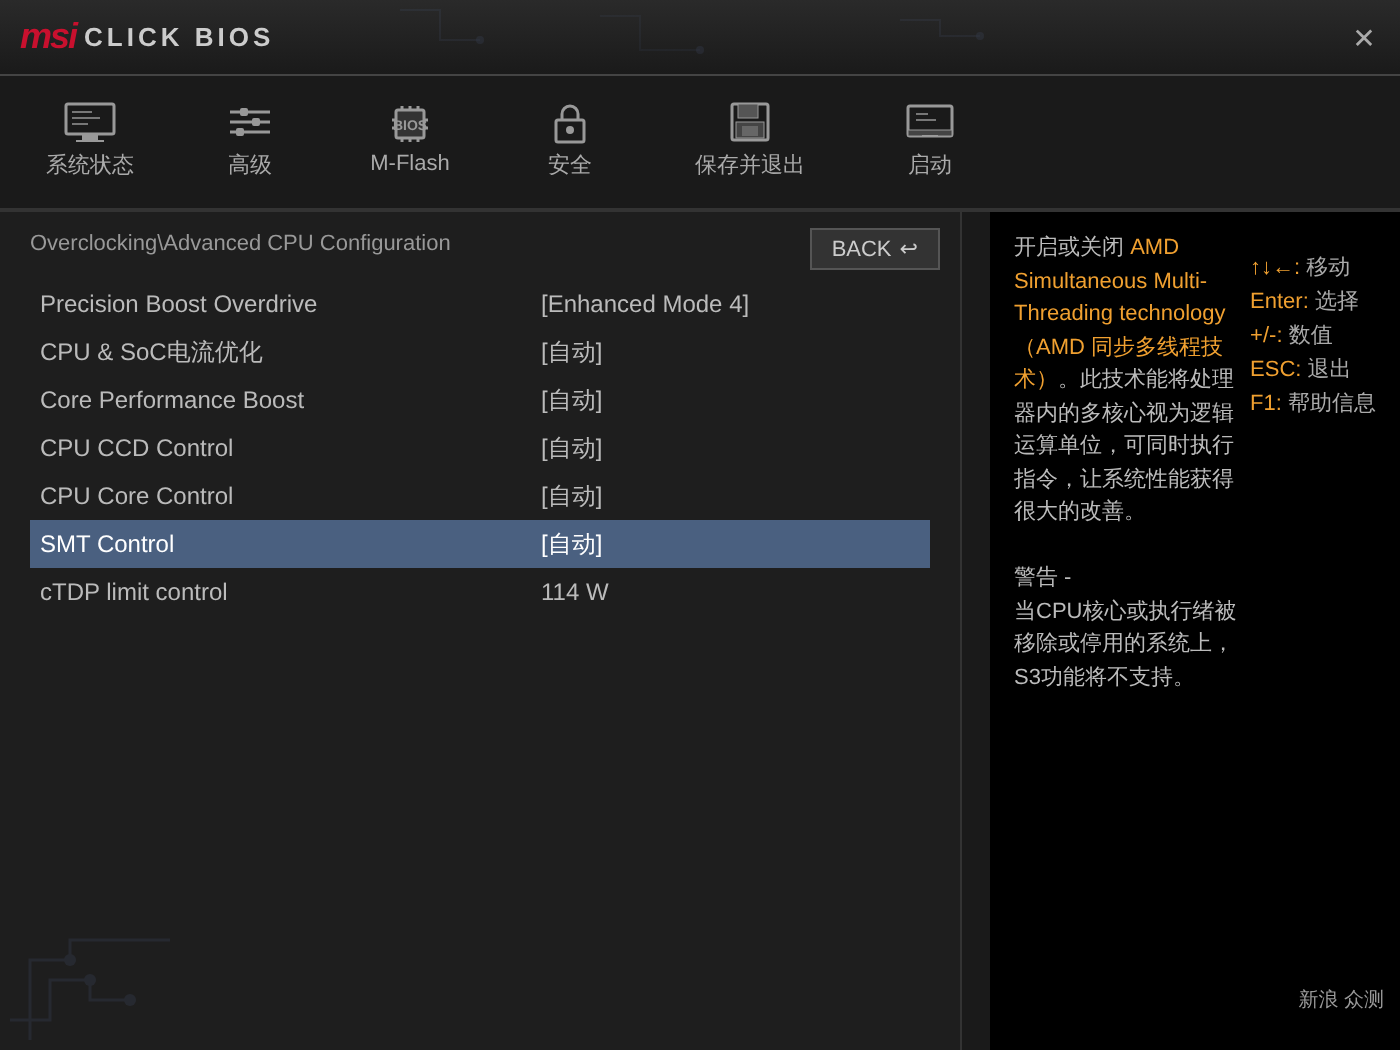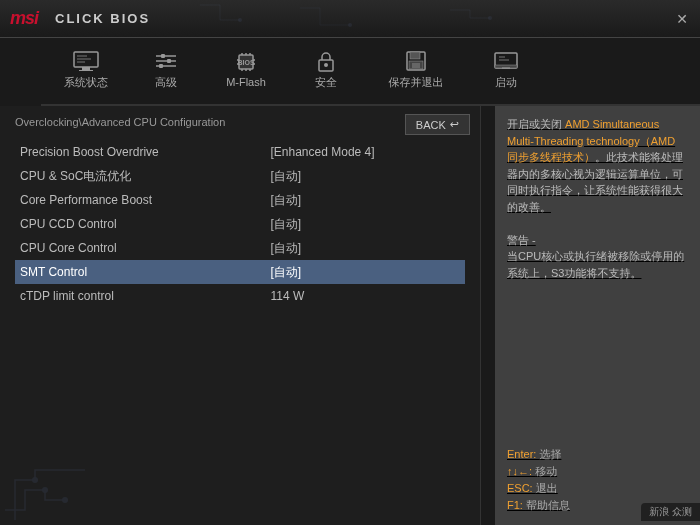--- a/index.html
+++ b/index.html
@@ -20,21 +20,21 @@
       display: flex;
       align-items: center;
       padding: 0 10px;
       border-bottom: 1px solid #444;
       position: relative;
     }
 
     .header-logo {
       display: flex;
       align-items: center;
-      gap: 17px;
+      gap: 4px;
     }
 
     .msi-logo {
       color: #c8102e;
       font-weight: bold;
       font-size: 18px;
       font-style: italic;
       letter-spacing: -1px;
     }
 
@@ -72,21 +72,20 @@
     }
 
     
     .nav-tabs {
       background: #1a1a1a;
       display: flex;
       align-items: stretch;
       height: 68px;
       border-bottom: 2px solid #333;
       padding: 0 5px;
-      margin-left: 41px;
     }
 
     .nav-tab {
       display: flex;
       flex-direction: column;
       align-items: center;
       justify-content: center;
       padding: 4px 10px;
       cursor: pointer;
       min-width: 80px;
@@ -188,25 +187,23 @@
     }
 
     .settings-table tr.selected .setting-name,
     .settings-table tr.selected .setting-value {
       color: #fff;
     }
 
     
     .right-panel {
       width: 205px;
-      background: #404040;
+      background: #000000;
       padding: 10px 12px;
       display: flex;
-      flex-direction: column;
-      text-decoration: underline;
     }
 
     .help-text {
       color: #bbb;
       font-size: 11px;
       line-height: 1.5;
       flex: 1;
     }
 
     .help-text .highlight {
@@ -223,21 +220,21 @@
       margin-bottom: 2px;
     }
 
     .key-hint-row .key {
       color: #f0a030;
     }
 
     
     .footer-bar {
       position: absolute;
-      bottom: 4px;
+      bottom: 16px;
       right: 0;
       background: rgba(0,0,0,0.5);
       color: #999;
       font-size: 10px;
       padding: 2px 8px;
       border-top-left-radius: 4px;
     }
 
     
     .circuit-deco {
@@ -409,22 +406,23 @@
   </div>
 
   <div class="right-panel">
     <div class="help-text">
       开启或关闭 <span class="highlight">AMD Simultaneous Multi-Threading technology（AMD 同步多线程技术）</span>。此技术能将处理器内的多核心视为逻辑运算单位，可同时执行指令，让系统性能获得很大的改善。<br><br>
       警告 -<br>
       当CPU核心或执行绪被移除或停用的系统上，S3功能将不支持。
     </div>
 
     <div class="key-hints" id="key-hints-container">
-    <div class="key-hint-row"><span class="key">Enter: </span><span>选择</span></div>
-        <div class="key-hint-row"><span class="key">↑↓←: </span><span>移动</span></div>
+    <div class="key-hint-row"><span class="key">↑↓←: </span><span>移动</span></div>
+        <div class="key-hint-row"><span class="key">Enter: </span><span>选择</span></div>
+        <div class="key-hint-row"><span class="key">+/-: </span><span>数值</span></div>
         <div class="key-hint-row"><span class="key">ESC: </span><span>退出</span></div>
         <div class="key-hint-row"><span class="key">F1: </span><span>帮助信息</span></div>
       </div>
   </div>
 
 </div>
 
 <div class="footer-bar">新浪 众测</div>
 
 </body></html>

